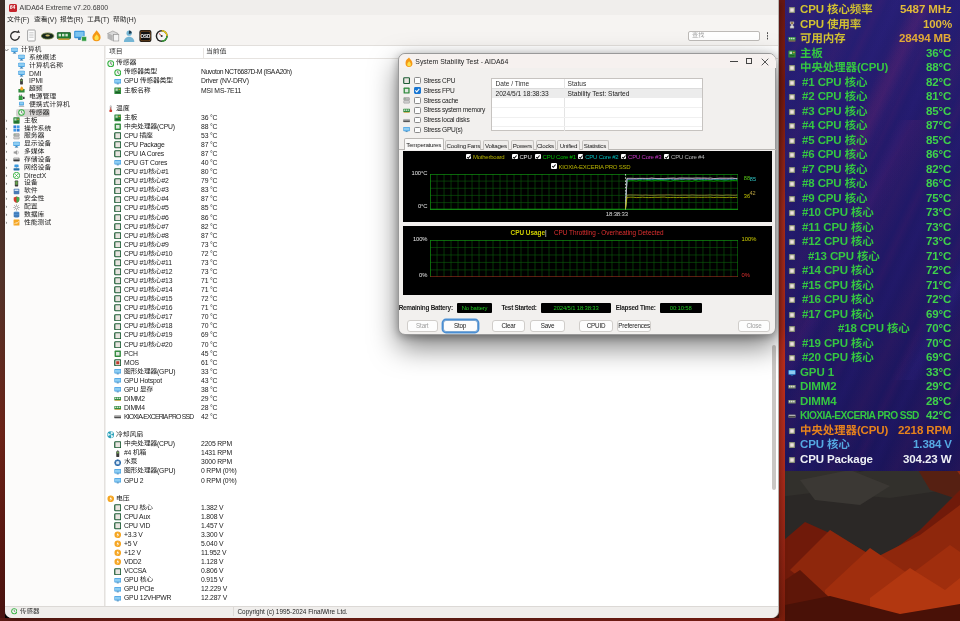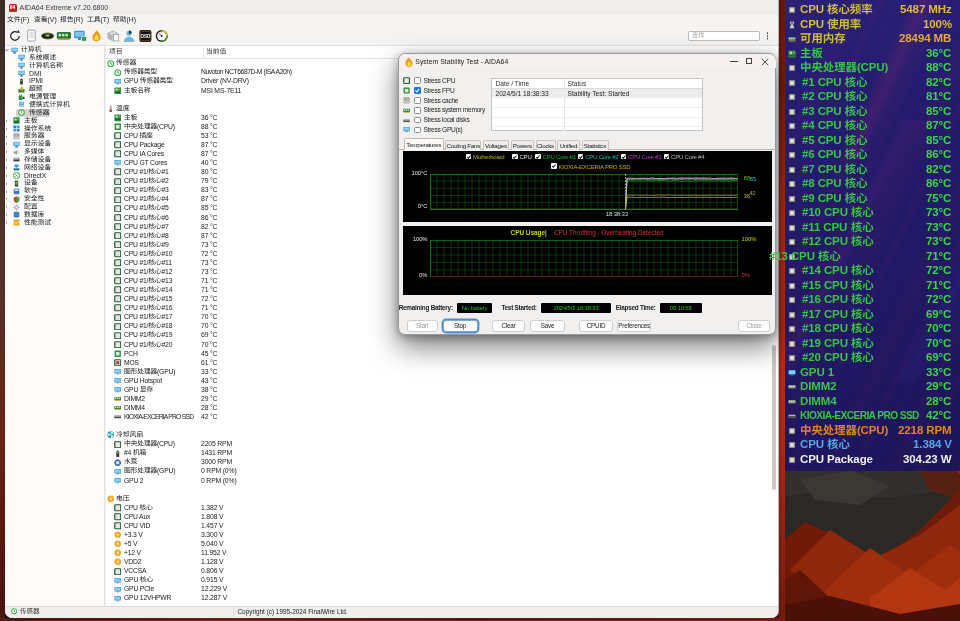--- a/index.html
+++ b/index.html
@@ -2113,21 +2113,21 @@
       <svg class="lb " width="26" height="15" fill="#3fd24a" font-family="Liberation Sans">
         <text x="0.00" y="11.27" font-size="11.5" font-weight="bold" letter-spacing="-0.1">73°C</text>
       </svg>
     </div>
     <div class="ab" style="left:787.5px;top:252.7px">
       <svg width="8" height="8" viewBox="0 0 10 10" style="display:block">
         <rect x="1.2" y="1.2" width="7.6" height="7.6" rx="1" fill="#8a9078"></rect>
         <rect x="2.8" y="2.8" width="4.4" height="4.4" fill="#efe2de"></rect>
       </svg>
     </div>
-    <div class="ab" style="left:769px;top:248.7px">
+    <div class="ab" style="left:808px;top:248.7px">
       <svg class="lb " width="72" height="15" fill="#35c741" font-family="Liberation Sans">
         <text x="0.00" y="11.27" font-size="11.5" font-weight="bold" letter-spacing="-0.12">#13 CPU </text>
         <use href="#b6838" transform="translate(48.90,11.27) scale(0.0115,-0.0115)"></use>
         <use href="#b5fc3" transform="translate(60.28,11.27) scale(0.0115,-0.0115)"></use>
       </svg>
     </div>
     <div class="ab" style="left:926.2px;top:248.7px">
       <svg class="lb " width="26" height="15" fill="#3fd24a" font-family="Liberation Sans">
         <text x="0.00" y="11.27" font-size="11.5" font-weight="bold" letter-spacing="-0.1">71°C</text>
       </svg>
@@ -2203,21 +2203,21 @@
       <svg class="lb " width="26" height="15" fill="#3fd24a" font-family="Liberation Sans">
         <text x="0.00" y="11.27" font-size="11.5" font-weight="bold" letter-spacing="-0.1">69°C</text>
       </svg>
     </div>
     <div class="ab" style="left:787.5px;top:325.2px">
       <svg width="8" height="8" viewBox="0 0 10 10" style="display:block">
         <rect x="1.2" y="1.2" width="7.6" height="7.6" rx="1" fill="#8a9078"></rect>
         <rect x="2.8" y="2.8" width="4.4" height="4.4" fill="#efe2de"></rect>
       </svg>
     </div>
-    <div class="ab" style="left:802.0px;top:321.2px">
+    <div class="ab" style="left:838px;top:321.2px">
       <svg class="lb " width="72" height="15" fill="#35c741" font-family="Liberation Sans">
         <text x="0.00" y="11.27" font-size="11.5" font-weight="bold" letter-spacing="-0.12">#18 CPU </text>
         <use href="#b6838" transform="translate(48.90,11.27) scale(0.0115,-0.0115)"></use>
         <use href="#b5fc3" transform="translate(60.28,11.27) scale(0.0115,-0.0115)"></use>
       </svg>
     </div>
     <div class="ab" style="left:926.2px;top:321.2px">
       <svg class="lb " width="26" height="15" fill="#3fd24a" font-family="Liberation Sans">
         <text x="0.00" y="11.27" font-size="11.5" font-weight="bold" letter-spacing="-0.1">70°C</text>
       </svg>

